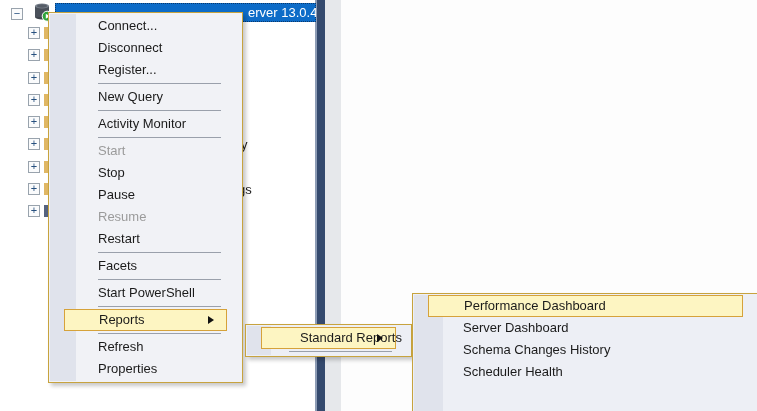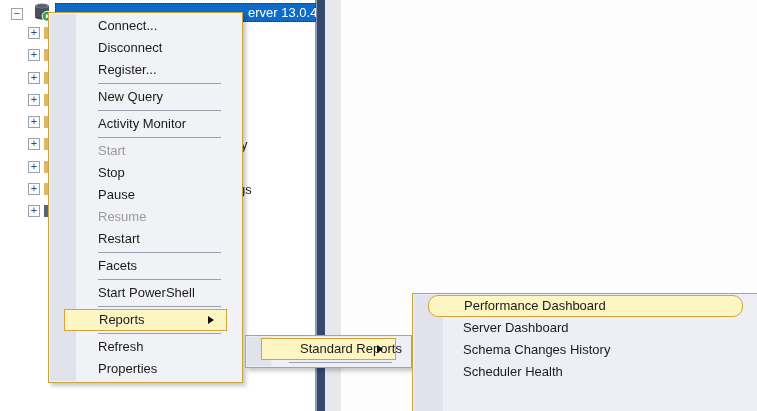--- a/index.html
+++ b/index.html
@@ -53,27 +53,27 @@
   .menu-item.disabled{color:var(--disabled);}
   .menu-item.highlighted{background:var(--hl-fill);border:1px solid var(--hl-border);
     box-sizing:border-box;line-height:20px;}
   .menu-sep{position:relative;height:5px;z-index:1;}
   .menu-sep::after{content:"";position:absolute;left:34px;right:6px;top:2px;
     border-top:1px solid var(--sep);}
   .arrow{position:absolute;right:12px;top:50%;margin-top:-4px;width:0;height:0;
     border-left:6px solid #111;border-top:4px solid transparent;border-bottom:4px solid transparent;}
 
   #main-menu{left:48px;top:12px;width:195px;z-index:10;}
-  #reports-submenu{left:245px;top:335px;width:167px;z-index:11;background:var(--flyout-bg);}
+  #reports-submenu{left:245px;top:324px;width:167px;z-index:11;background:var(--flyout-bg);}
   #reports-submenu .gutter-col{width:24px;}
   #reports-submenu .menu-item{padding-left:38px;}
   #reports-submenu .menu-sep::after{left:28px;right:4px;}
   #standard-reports-submenu{left:412px;top:293px;width:347px;height:140px;z-index:12;background:var(--flyout-bg);padding-top:1px;}
   #standard-reports-submenu .gutter-col{width:29px;}
-  #standard-reports-submenu .menu-item{padding-left:35px;border-radius:10px;}
+  #standard-reports-submenu .menu-item{padding-left:35px;}
 </style>
 </head>
 <body>
 
 <div id="screen">
 
   <div class="right-area"></div>
   <div class="navy-strip"></div>
   <div class="gray-strip"></div>
 

